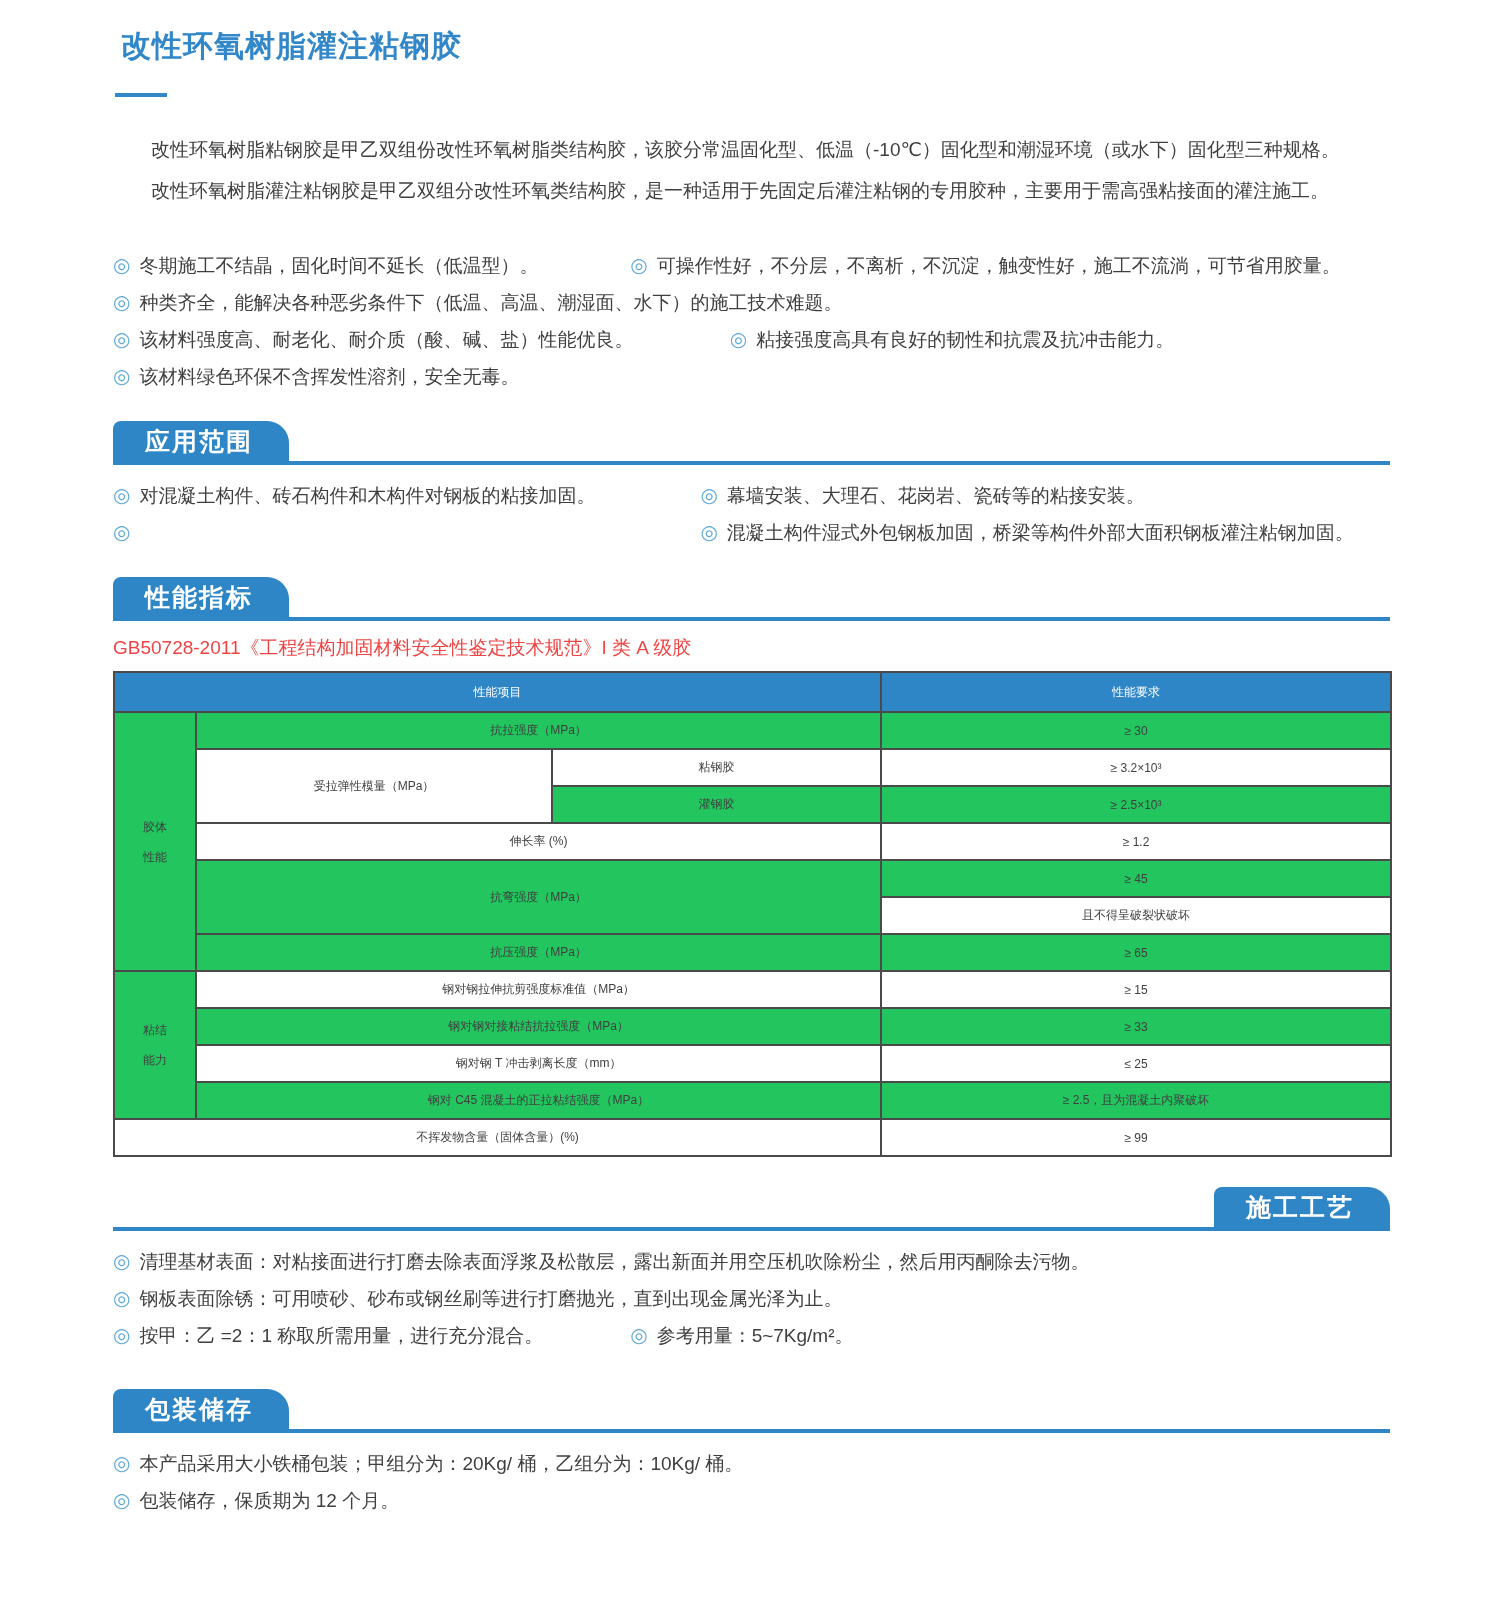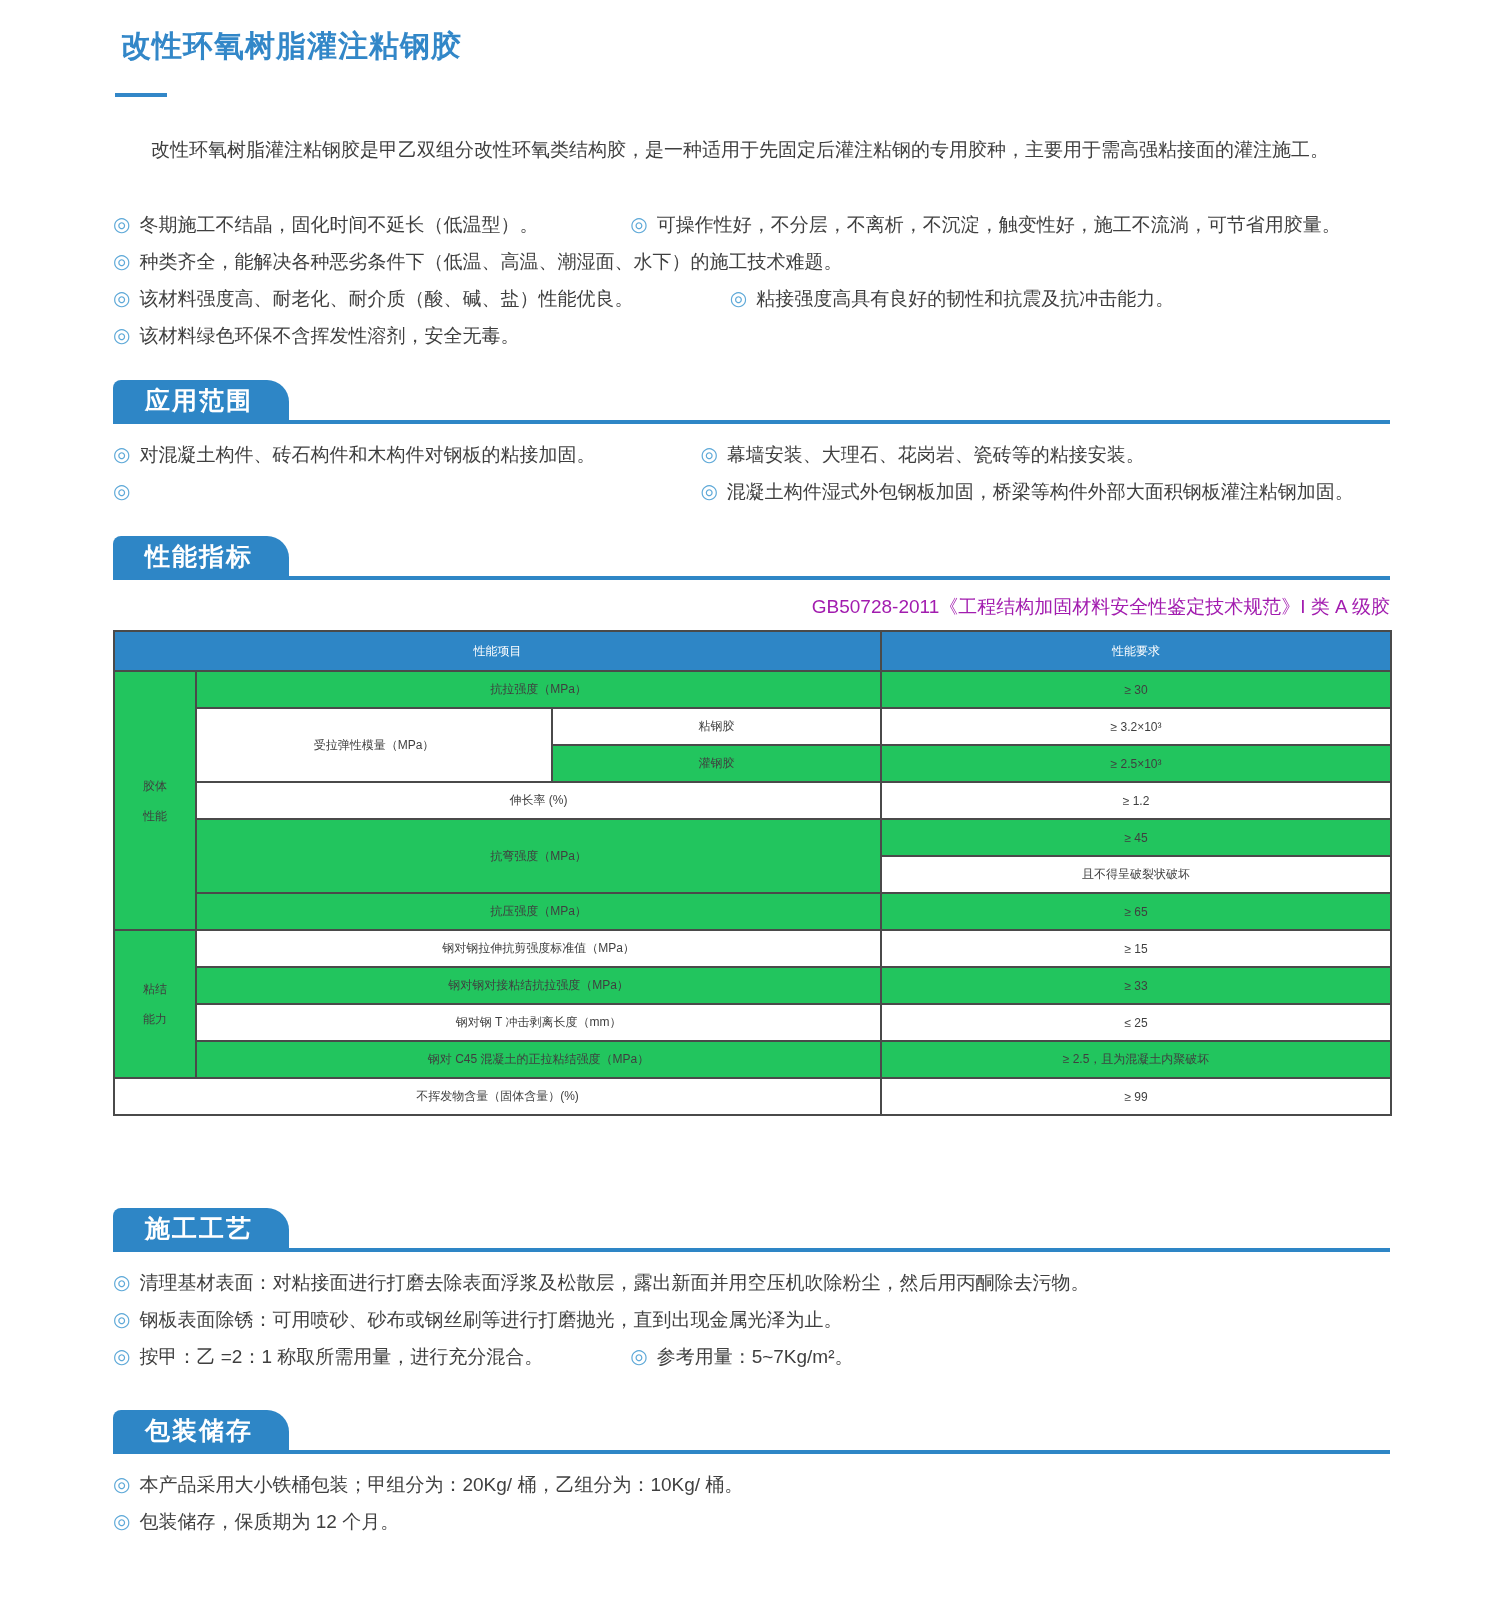--- a/index.html
+++ b/index.html
@@ -28,51 +28,52 @@
   }
   .bullets{padding-top:12px;}
   .b-row{display:flex;line-height:37px;font-size:19px;}
   .b-item{display:flex;align-items:baseline;}
   .b-icon{color:#5ea9d8;font-size:20px;margin-right:9px;flex:0 0 auto;}
   .b-text{color:#3f3f3f;}
   .cols-405 > .b-item:first-child{flex:0 0 40.5%;}
   .cols-46  > .b-item:first-child{flex:0 0 46%;}
   .cols-483 > .b-item:first-child{flex:0 0 48.3%;}
   .tbl-caption{
-    margin-top:12px;text-align:right;font-size:19px;color:#a21caf;line-height:30px;
+    margin-top:12px;text-align:left;font-size:19px;color:#ef4444;line-height:30px;
   }
   table.perf{
     border-collapse:collapse;margin-top:8px;width:1277px;table-layout:fixed;
   }
   table.perf col.cA{width:82px;}
   table.perf col.cB1{width:356px;}
   table.perf col.cB2{width:329px;}
   table.perf col.cC{width:510px;}
   table.perf th,table.perf td{
     border:2px solid #4a4a4a;text-align:center;vertical-align:middle;
     font-size:12px;font-weight:normal;padding:0;
   }
   table.perf th{
     background:#2e86c6;color:#ffffff;height:38px;
   }
   table.perf td{height:35px;background:#ffffff;}
   table.perf td.g{background:#22c55e;}
   td.group{white-space:pre-line;line-height:30px;}
-  .proc-section{margin-top:92px;}
+  .proc-section{margin-top:30px;text-align:right;}
   .pack-section{margin-top:35px;}
   .perf-section{margin-top:26px;}
   .app-section{margin-top:26px;}
 </style>
 </head>
 <body>
 
 <h1 class="page-title">改性环氧树脂灌注粘钢胶</h1>
 <div class="title-dash"></div>
 
 <div class="intro-block">
+  <p>改性环氧树脂粘钢胶是甲乙双组份改性环氧树脂类结构胶，该胶分常温固化型、低温（-10℃）固化型和潮湿环境（或水下）固化型三种规格。</p>
   <p>改性环氧树脂灌注粘钢胶是甲乙双组分改性环氧类结构胶，是一种适用于先固定后灌注粘钢的专用胶种，主要用于需高强粘接面的灌注施工。</p>
 </div>
 
 <div class="section">
   <div class="bullets">
     <div class="b-row cols-405">
       <div class="b-item">
         <span class="b-icon">◎</span>
         <span class="b-text">冬期施工不结晶，固化时间不延长（低温型）。</span>
       </div>

